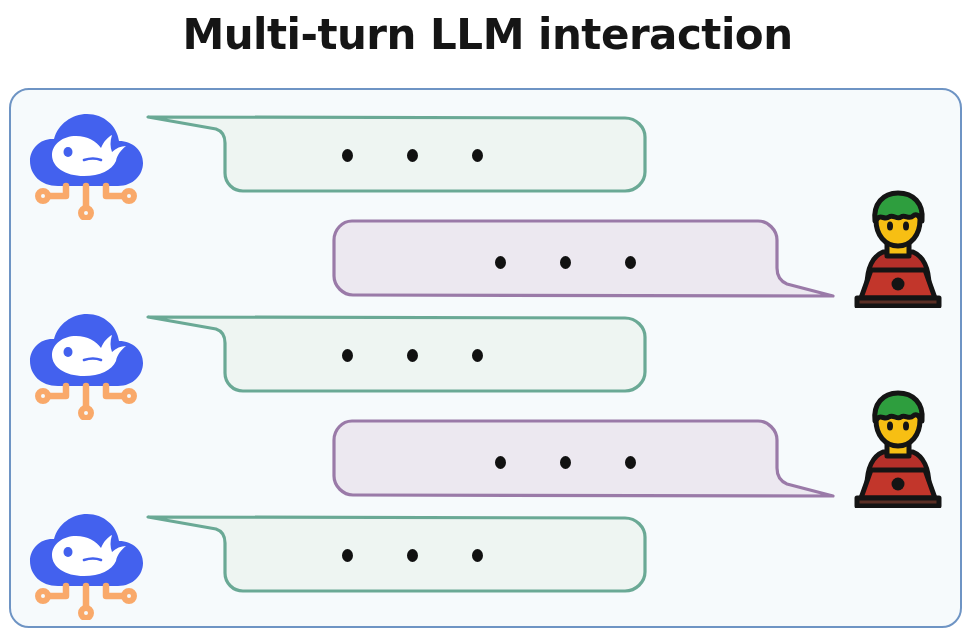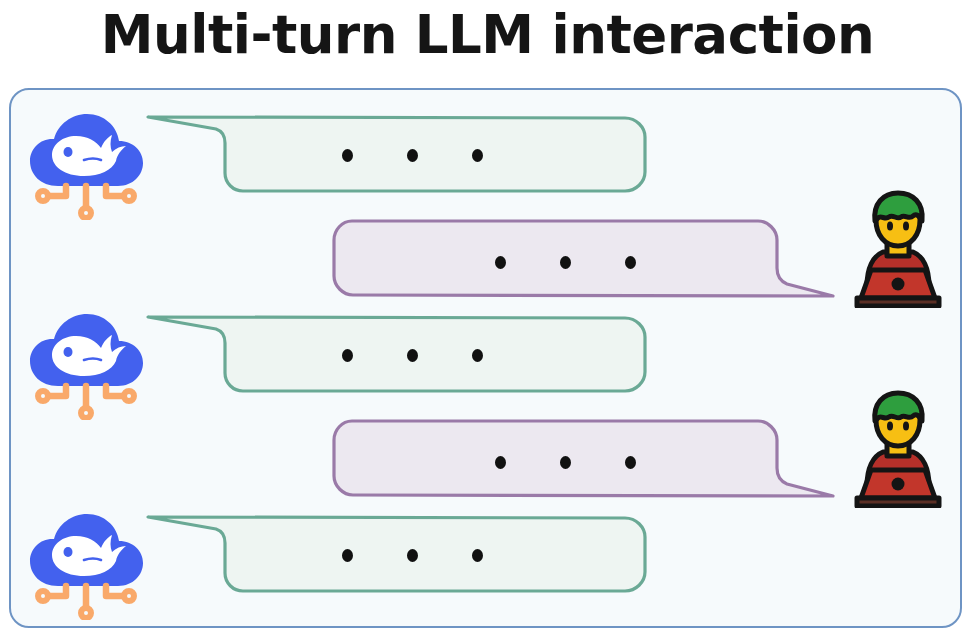--- a/index.html
+++ b/index.html
@@ -22,21 +22,21 @@
   }
 
   
   #title {
     position: absolute;
     left: 0;
     top: 4px;
     width: 975px;
     text-align: center;
     font-family: "DejaVu Sans", sans-serif;
-    font-size: 53px;
+    font-size: 42px;
     font-weight: 700;
     letter-spacing: -0.5px;
     color: #151515;
     line-height: 62px;
     white-space: nowrap;
   }
 
   
   #frame {
     position: absolute;

